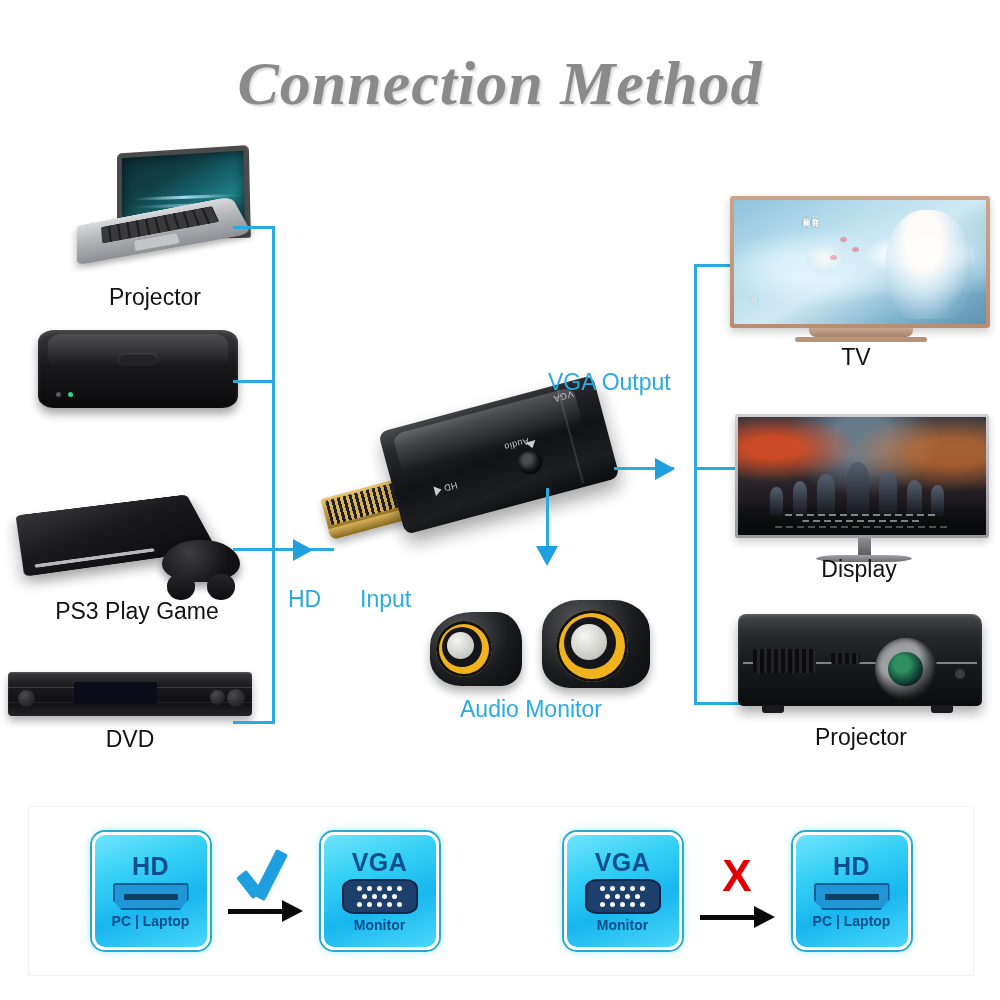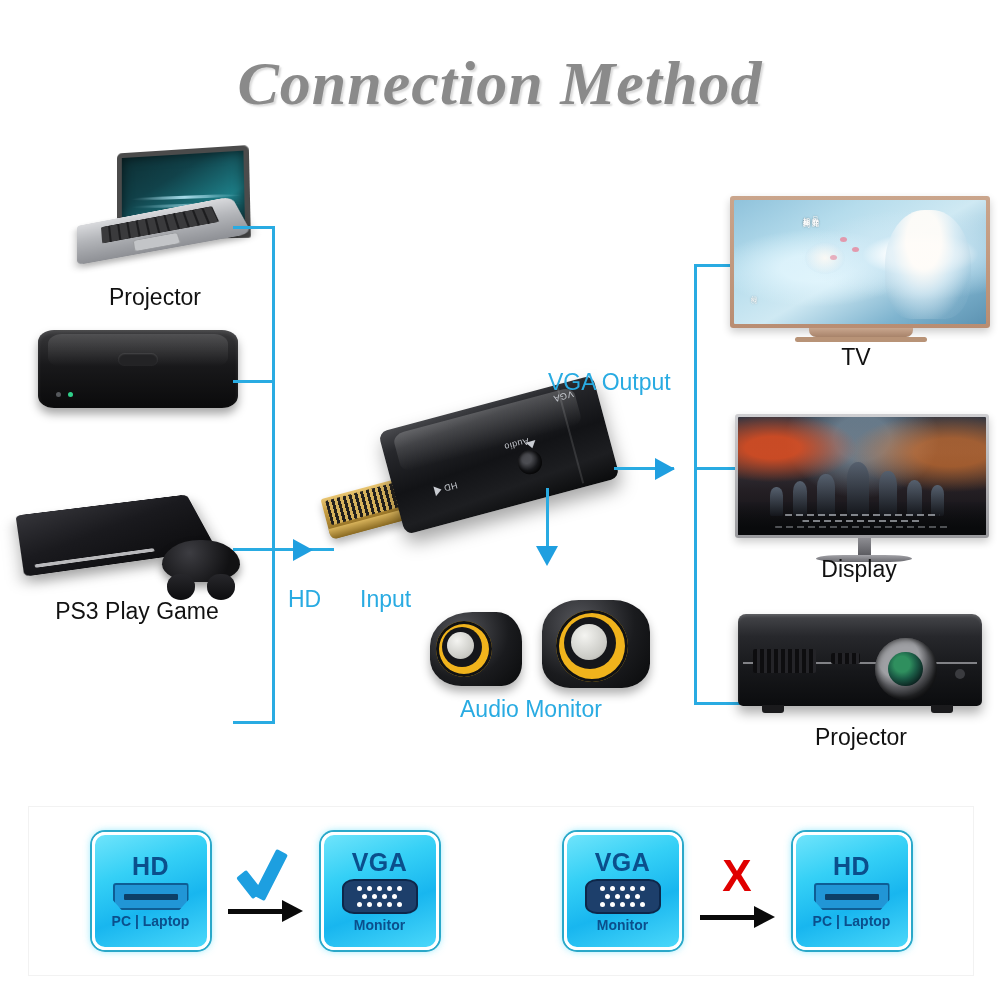--- a/index.html
+++ b/index.html
@@ -289,20 +289,31 @@
         <div class="ps3-slot"></div>
       </div>
       <div class="abs ps3-pad" style="left:150px;top:62px;width:78px;height:42px;">
         <div class="ps3-grip" style="left:6%;"></div>
         <div class="ps3-grip" style="right:6%;"></div>
       </div>
     </div>
     <div class="abs dev-label" style="left:0;top:120px;width:250px;">PS3 Play Game</div>
   </div>
 
+  <div class="abs" style="left:8px;top:672px;width:250px;height:100px;">
+    <div class="abs dvd" style="left:0;top:0;width:244px;height:44px;">
+      <div class="dvd-line" style="top:34%;"></div>
+      <div class="dvd-line" style="top:68%;opacity:.55;"></div>
+      <div class="dvd-disp" style="left:27%;top:22%;width:34%;height:50%;"></div>
+      <div class="dvd-knob" style="left:4%;top:40%;width:17px;height:17px;"></div>
+      <div class="dvd-knob" style="right:11%;top:40%;width:15px;height:15px;"></div>
+      <div class="dvd-knob" style="right:3%;top:38%;width:18px;height:18px;"></div>
+    </div>
+    <div class="abs dev-label" style="left:0;top:54px;width:244px;">DVD</div>
+  </div>
 
   <div class="abs ln vline" style="left:272px;top:226px;height:498px;"></div>
   <div class="abs ln hline" style="left:233px;top:226px;width:42px;"></div>
   <div class="abs ln hline" style="left:233px;top:380px;width:42px;"></div>
   <div class="abs ln hline" style="left:233px;top:548px;width:42px;"></div>
   <div class="abs ln hline" style="left:233px;top:721px;width:42px;"></div>
   <div class="abs ln hline" style="left:272px;top:548px;width:62px;"></div>
   <div class="abs arrow-r" style="left:293px;top:539px;"></div>
 
   <div class="abs" style="left:320px;top:392px;width:300px;height:180px;">

